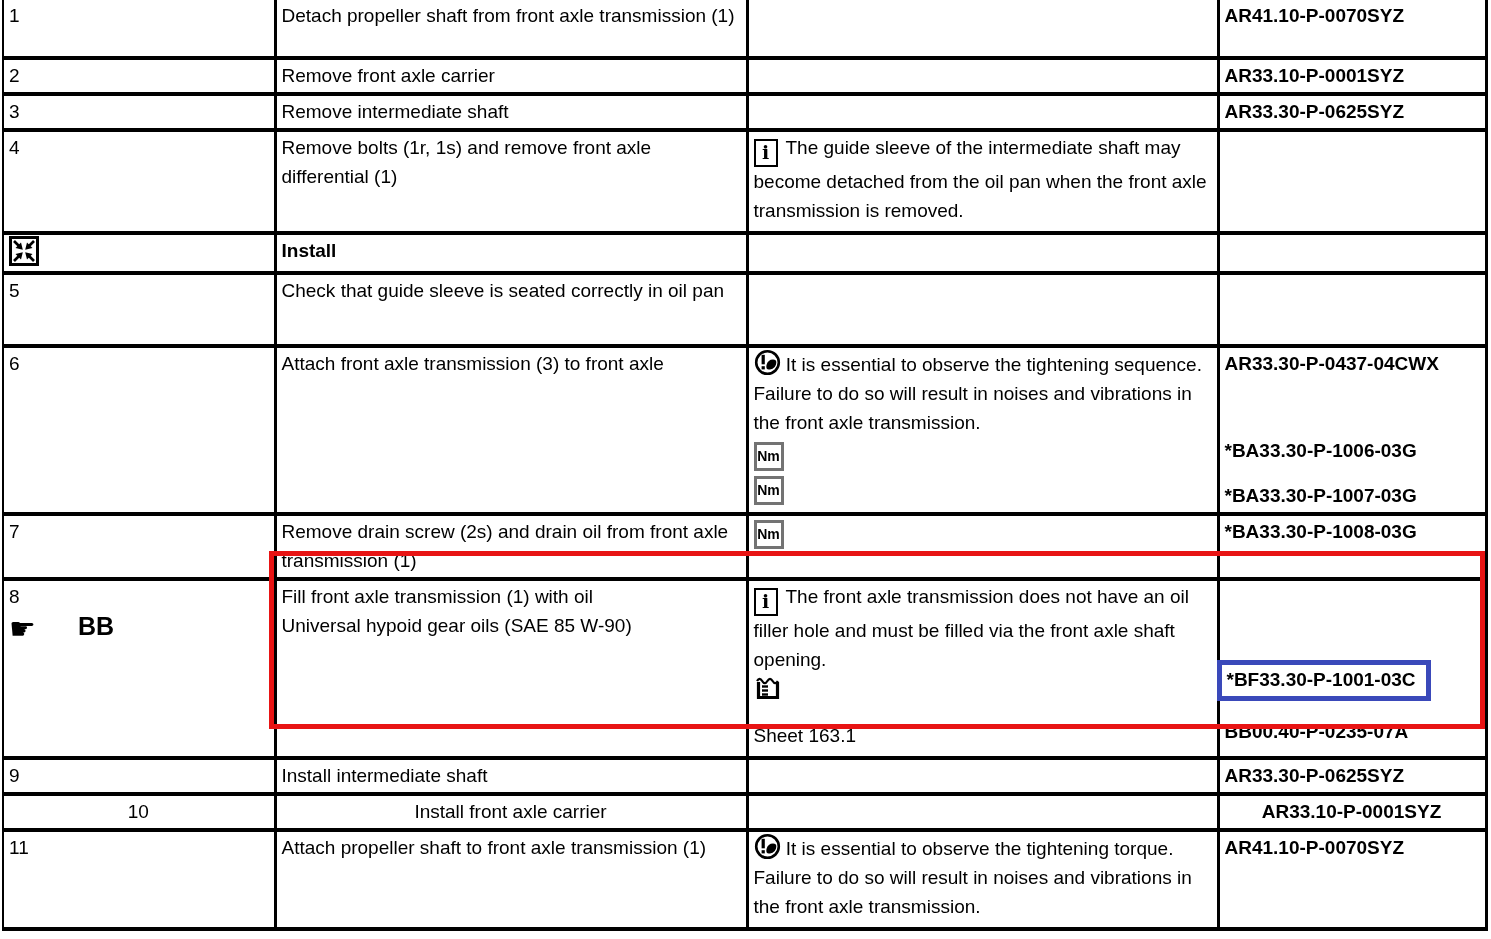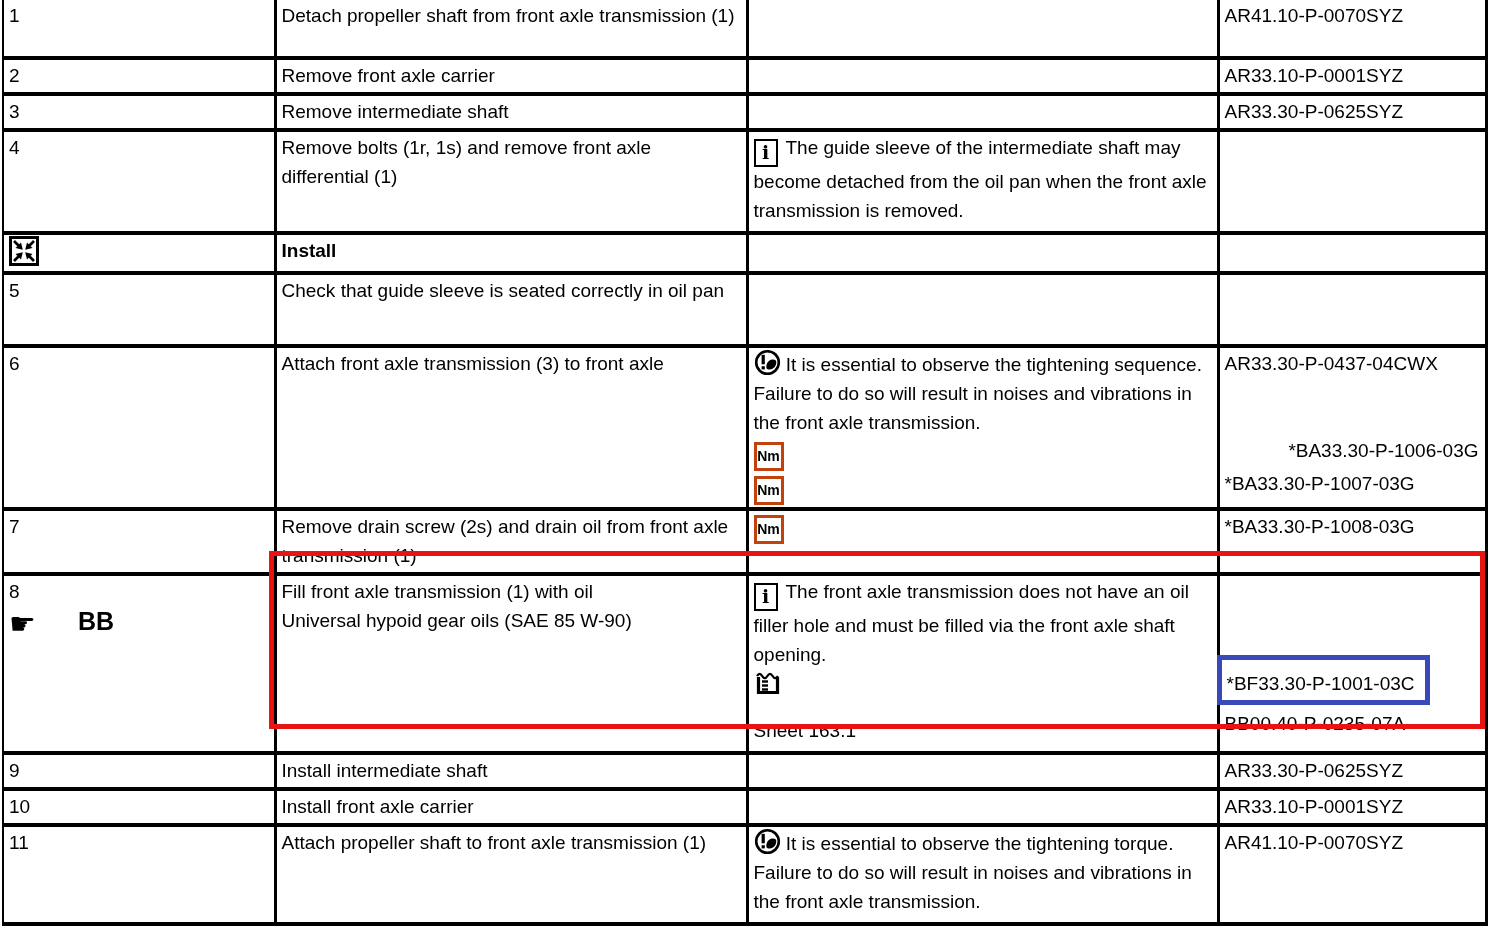--- a/index.html
+++ b/index.html
@@ -8,45 +8,45 @@
   table.steps{position:absolute;left:2px;top:0;border-collapse:collapse;table-layout:fixed;width:1483px;}
   table.steps td{border:3px solid #000;border-top-width:4px;vertical-align:top;
                  padding:1px 6px 2px 5px;font-size:19px;line-height:29px;background:#fff;}
   table.steps tr:first-child td{border-top:none;}
   table.steps td:first-child{border-left-width:2px;}
   table.steps tr:last-child td{border-bottom-width:4px;margin-left:32px;}
   col.c1{width:272px;} col.c2{width:472px;} col.c3{width:471px;} col.c4{width:268px;}
 
   .h-r1 td{height:53px;} .h-r2 td{height:29px;} .h-r3 td{height:29px;} .h-r4 td{height:96px;}
   .h-ri td{height:31px;} .h-r5 td{height:66px;} .h-r6 td{height:155px;} .h-r7 td{height:57px;}
-  .h-r8 td{height:172px;} .h-r9 td{height:27px;} .h-r10 td{height:27px;} .h-r11 td{height:92px;}
+  .h-r8 td{height:172px;} .h-r9 td{height:27px;} .h-r10 td{height:27px;text-align:center;} .h-r11 td{height:92px;}
 
   .bold{font-weight:bold;margin-top:40px;}
-  .code{display:inline-block;}
+  .code{display:inline-block;font-weight:bold;}
 
   
   .info-box{display:inline-block;width:20px;height:24px;border:2px solid #000;margin-right:8px;
             font-family:"DejaVu Serif",serif;font-weight:bold;font-size:19px;line-height:23px;
             text-align:center;vertical-align:-5px;}
-  .nm-box{display:inline-block;width:24px;height:23px;border:3px solid #c2410c;
+  .nm-box{display:inline-block;width:24px;height:23px;border:3px solid #737373;
           font-weight:bold;font-size:14px;line-height:22px;text-align:center;letter-spacing:0;}
   .nm-line{margin-top:3px;}
   .icon-svg{vertical-align:-5px;}
   .hand{font-size:30px;line-height:30px;vertical-align:-4px;margin-right:6px;}
   .marker-bb{font-weight:bold;font-size:25px;line-height:30px;margin-left:36px;}
 
   
-  .gap-top{margin-top:58px;text-align:right;}
-  .gap-sm{margin-top:4px;}
+  .gap-top{margin-top:58px;}
+  .gap-sm{margin-top:16px;}
 
   
   .flex-col{display:flex;flex-direction:column;height:168px;}
   .flex-col .spacer{flex:1;}
   .blue-wrap{margin-top:78px;}
-  .blue-box{display:inline-block;border:5px solid #3a49ba;padding:9px 10px 2px 5px;margin-left:-8px;}
+  .blue-box{display:inline-block;border:5px solid #3a49ba;padding:0 10px 2px 5px;margin-left:-8px;}
 
   
   .red-box{position:absolute;left:269px;top:551px;width:1216px;height:178px;
            border:5px solid #e81414;box-sizing:border-box;pointer-events:none;}
 </style>
 </head>
 <body>
 
 <div class="page">
   <table class="steps">

